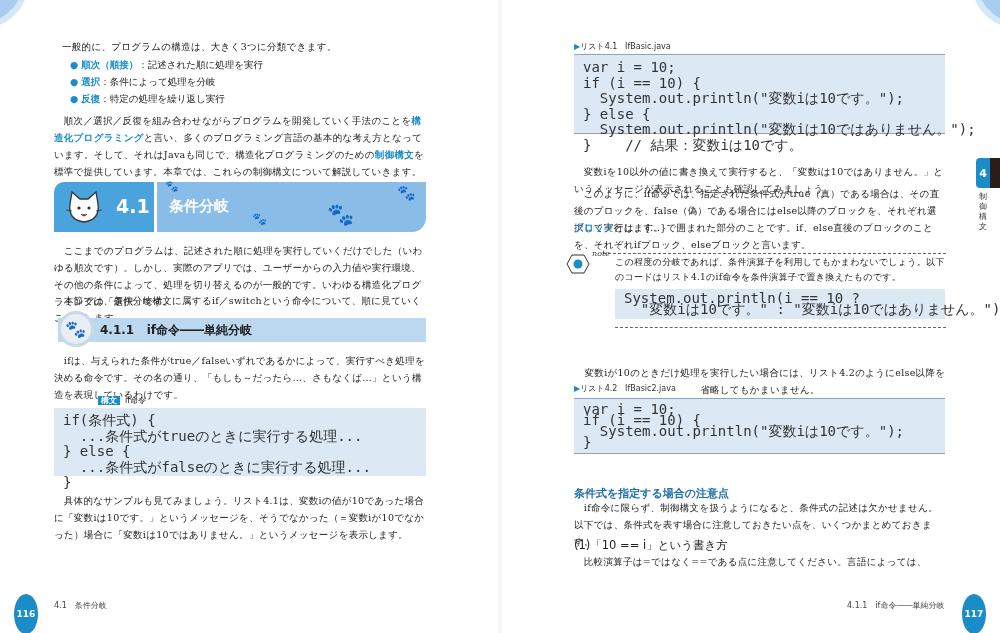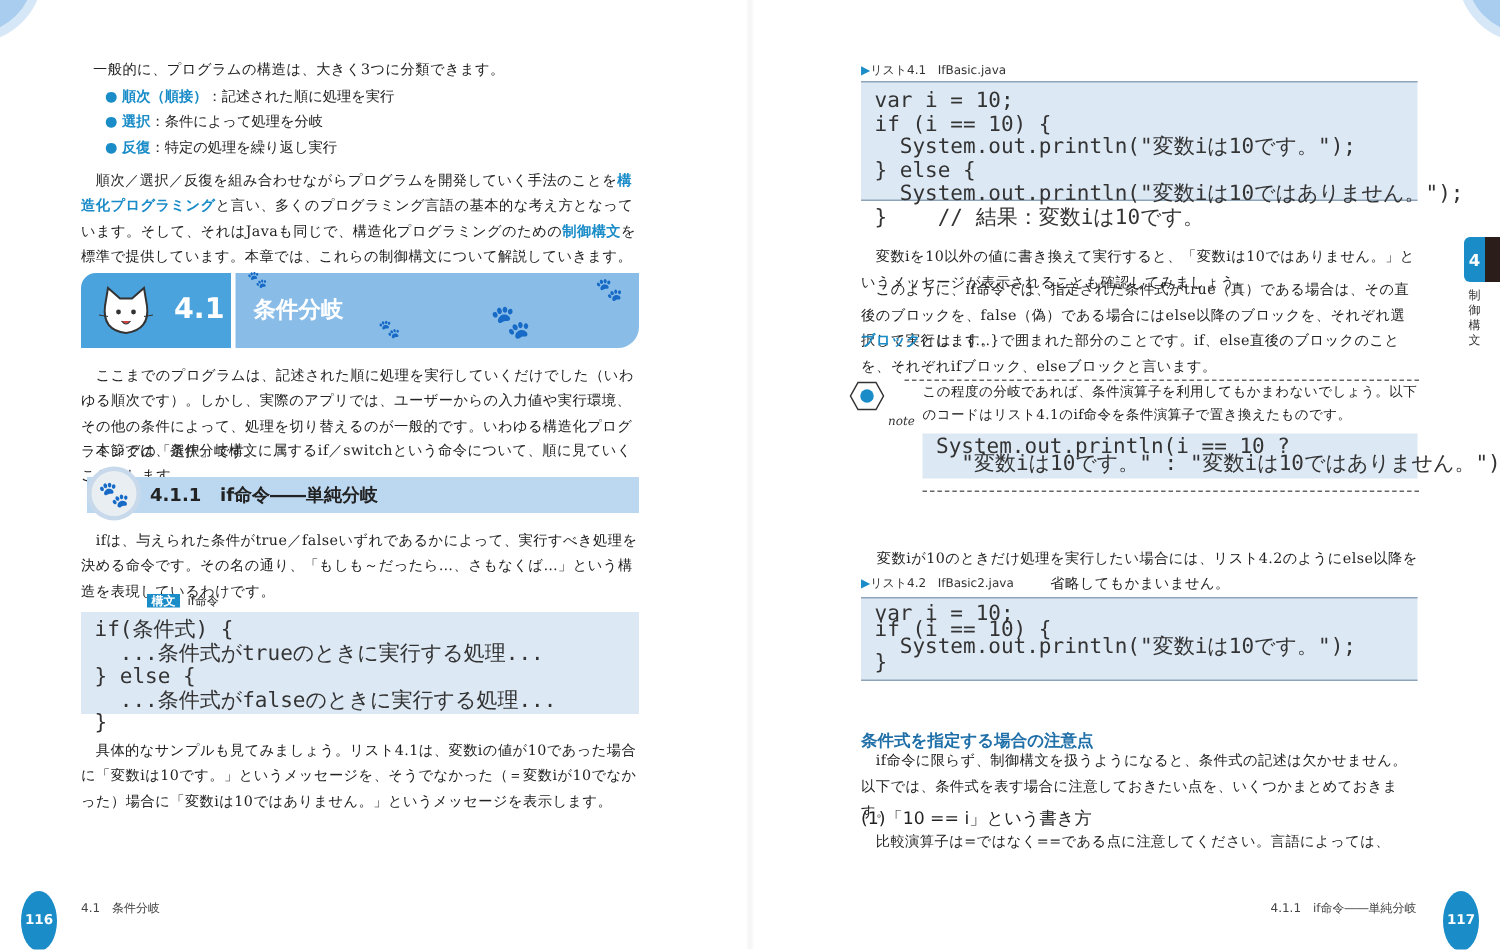--- a/index.html
+++ b/index.html
@@ -61,21 +61,21 @@
   .chap-tab { position: absolute; left: 976px; top: 158px; width: 24px; height: 30px; }
   .chap-num { position: absolute; left: 0; top: 0; width: 14px; height: 30px; background: #1a8cc8;
     border-radius: 4px 0 0 4px; color: #fff; font-family: "DejaVu Sans", sans-serif; font-weight: bold;
     font-size: 11px; display: flex; align-items: center; justify-content: center; }
   .chap-dark { position: absolute; left: 14px; top: 0; width: 10px; height: 30px; background: #2a1d1a; }
   .chap-text { position: absolute; left: 979px; top: 192px; width: 10px; font-size: 8px;
     font-family: "DejaVu Sans", sans-serif; line-height: 10px; color: #333; word-break: break-all; }
 
   .dash { position: absolute; border-top: 1.5px dashed #666; }
   .note-icon { position: absolute; left: 566px; top: 254px; width: 24px; height: 20px; }
-  .note-word { position: absolute; left: 592px; top: 249px; font-style: italic; font-size: 8px; color: #333; margin-top: 27px; }
+  .note-word { position: absolute; left: 592px; top: 249px; font-style: italic; font-size: 8px; color: #333; }
 
   .h-blue { position: absolute; font-family: "DejaVu Sans", sans-serif; font-weight: bold; font-size: 11px; color: #1f6fa8; }
   .h-black { position: absolute; font-family: "DejaVu Sans", sans-serif; font-size: 11.5px; color: #222; }
 </style>
 </head>
 <body>
 
 <div class="gutter"></div>
 
 <div class="page left">

